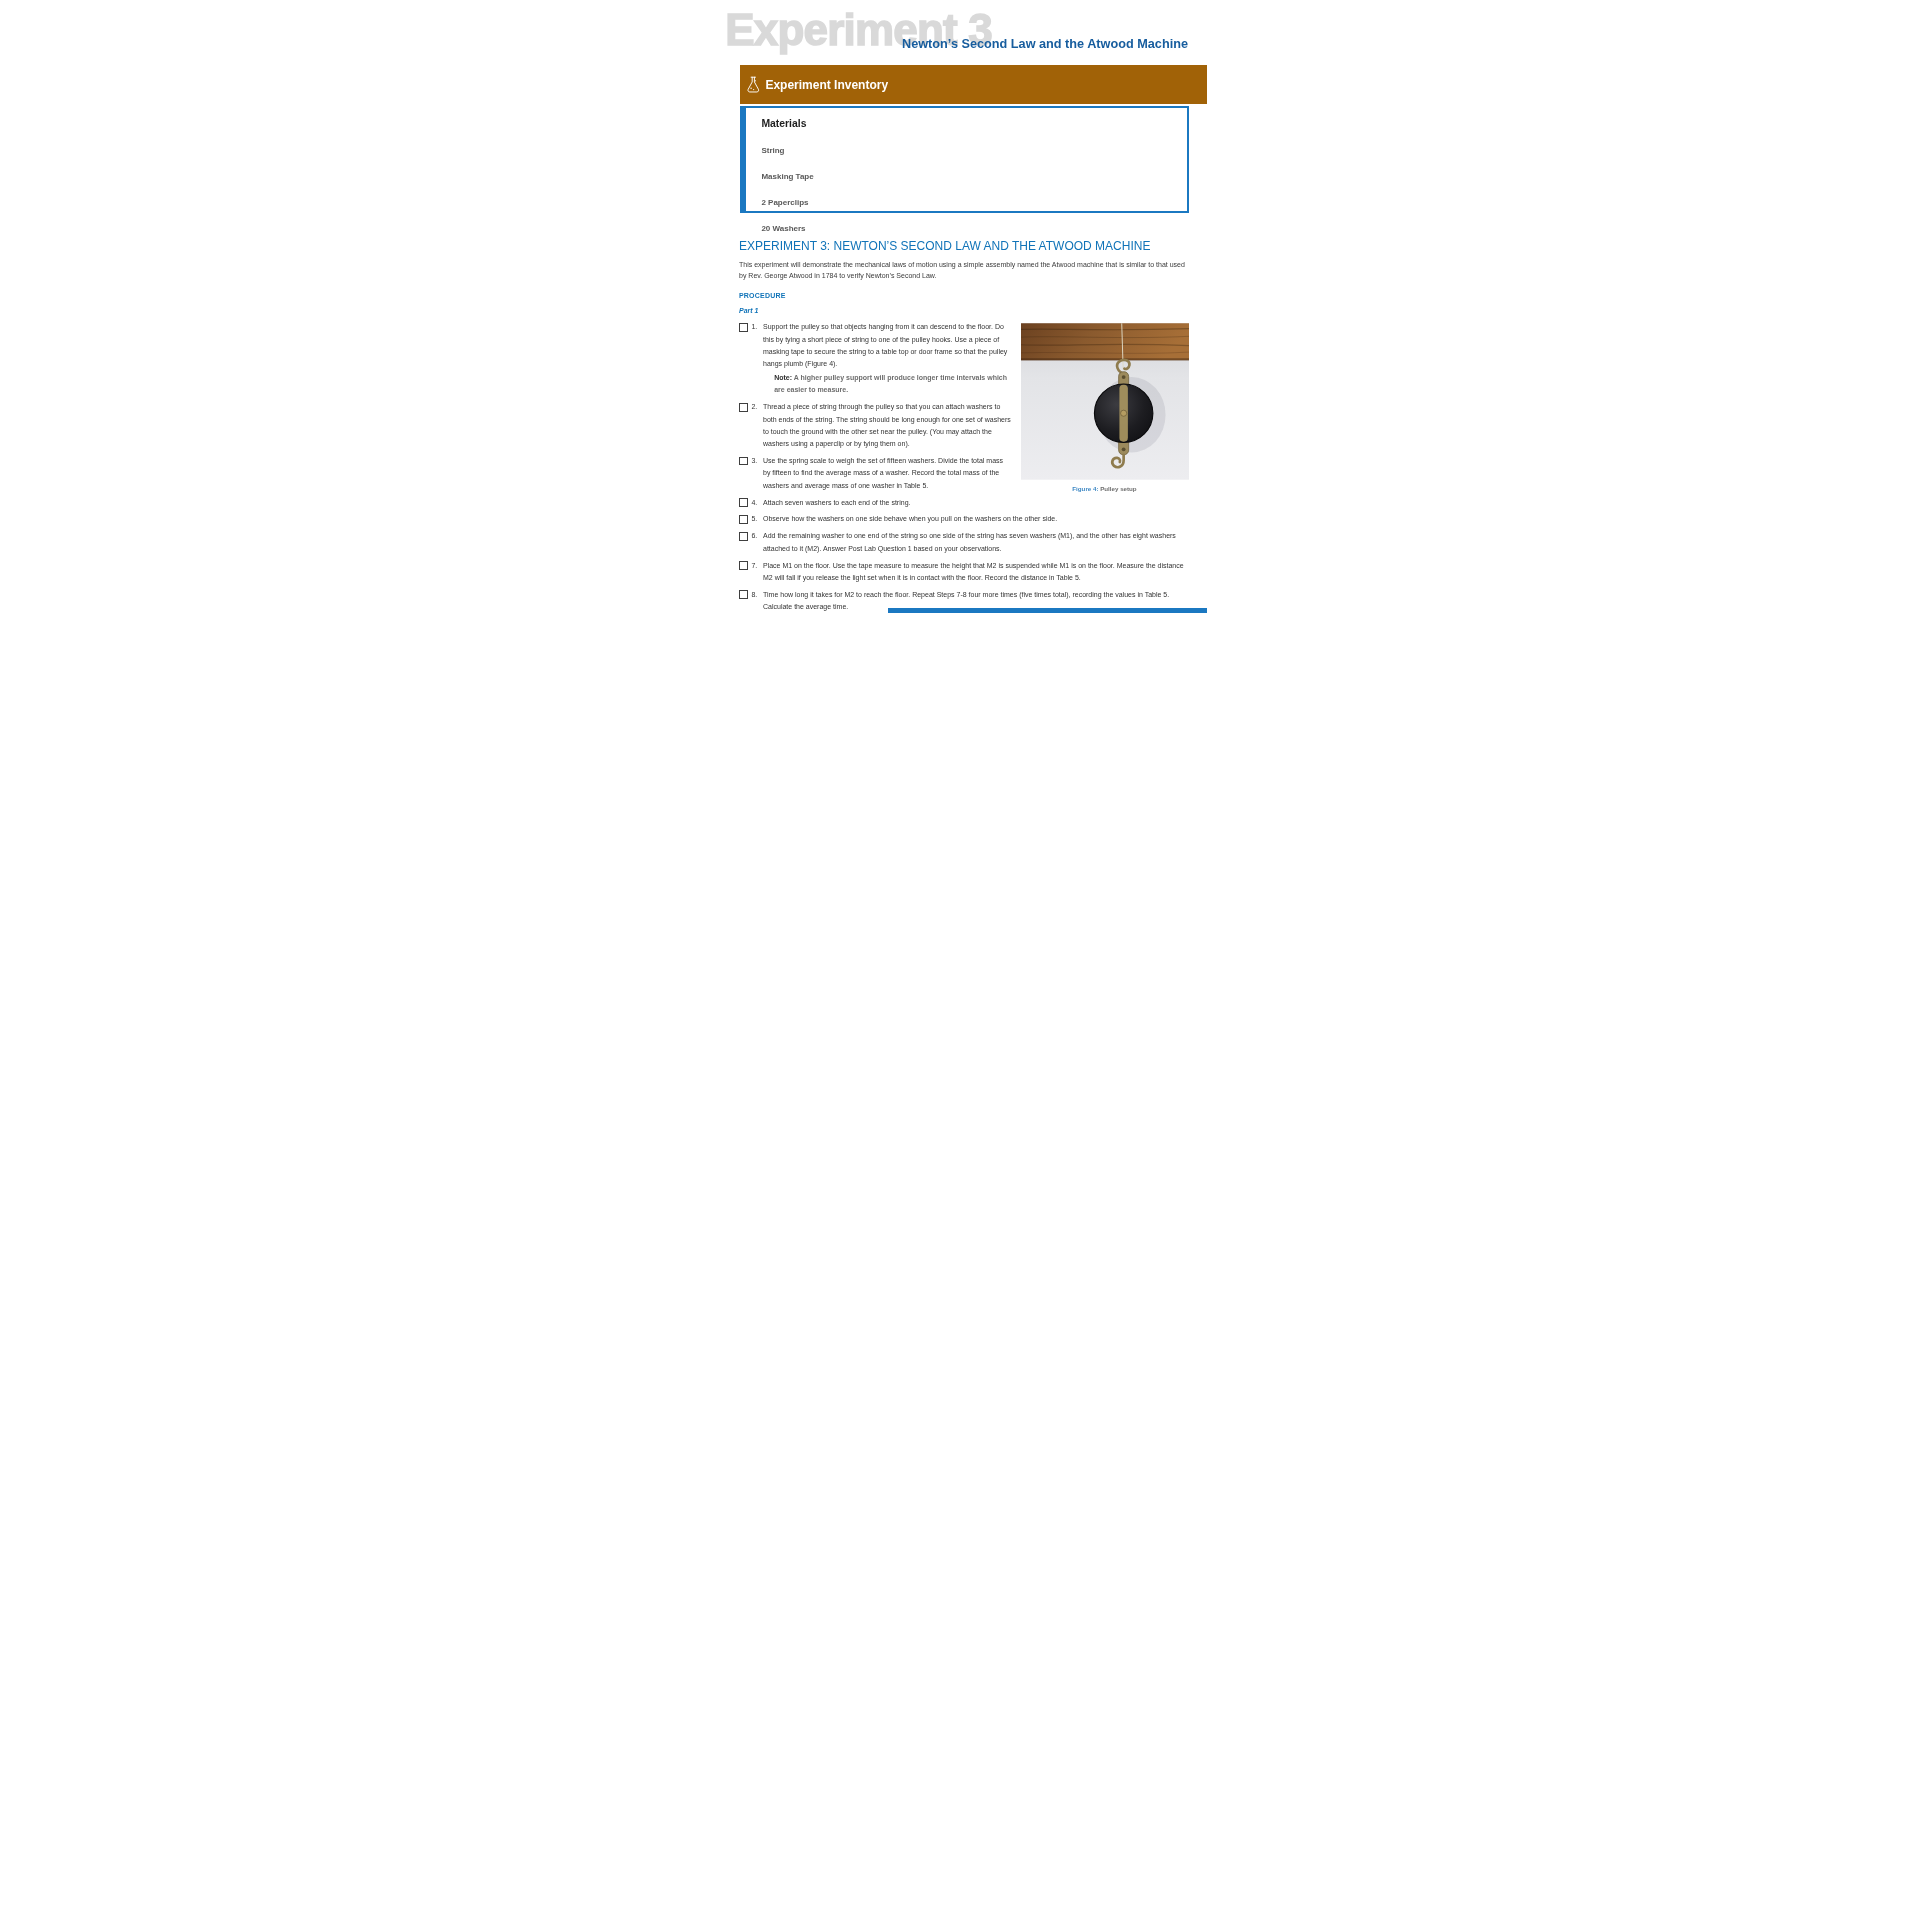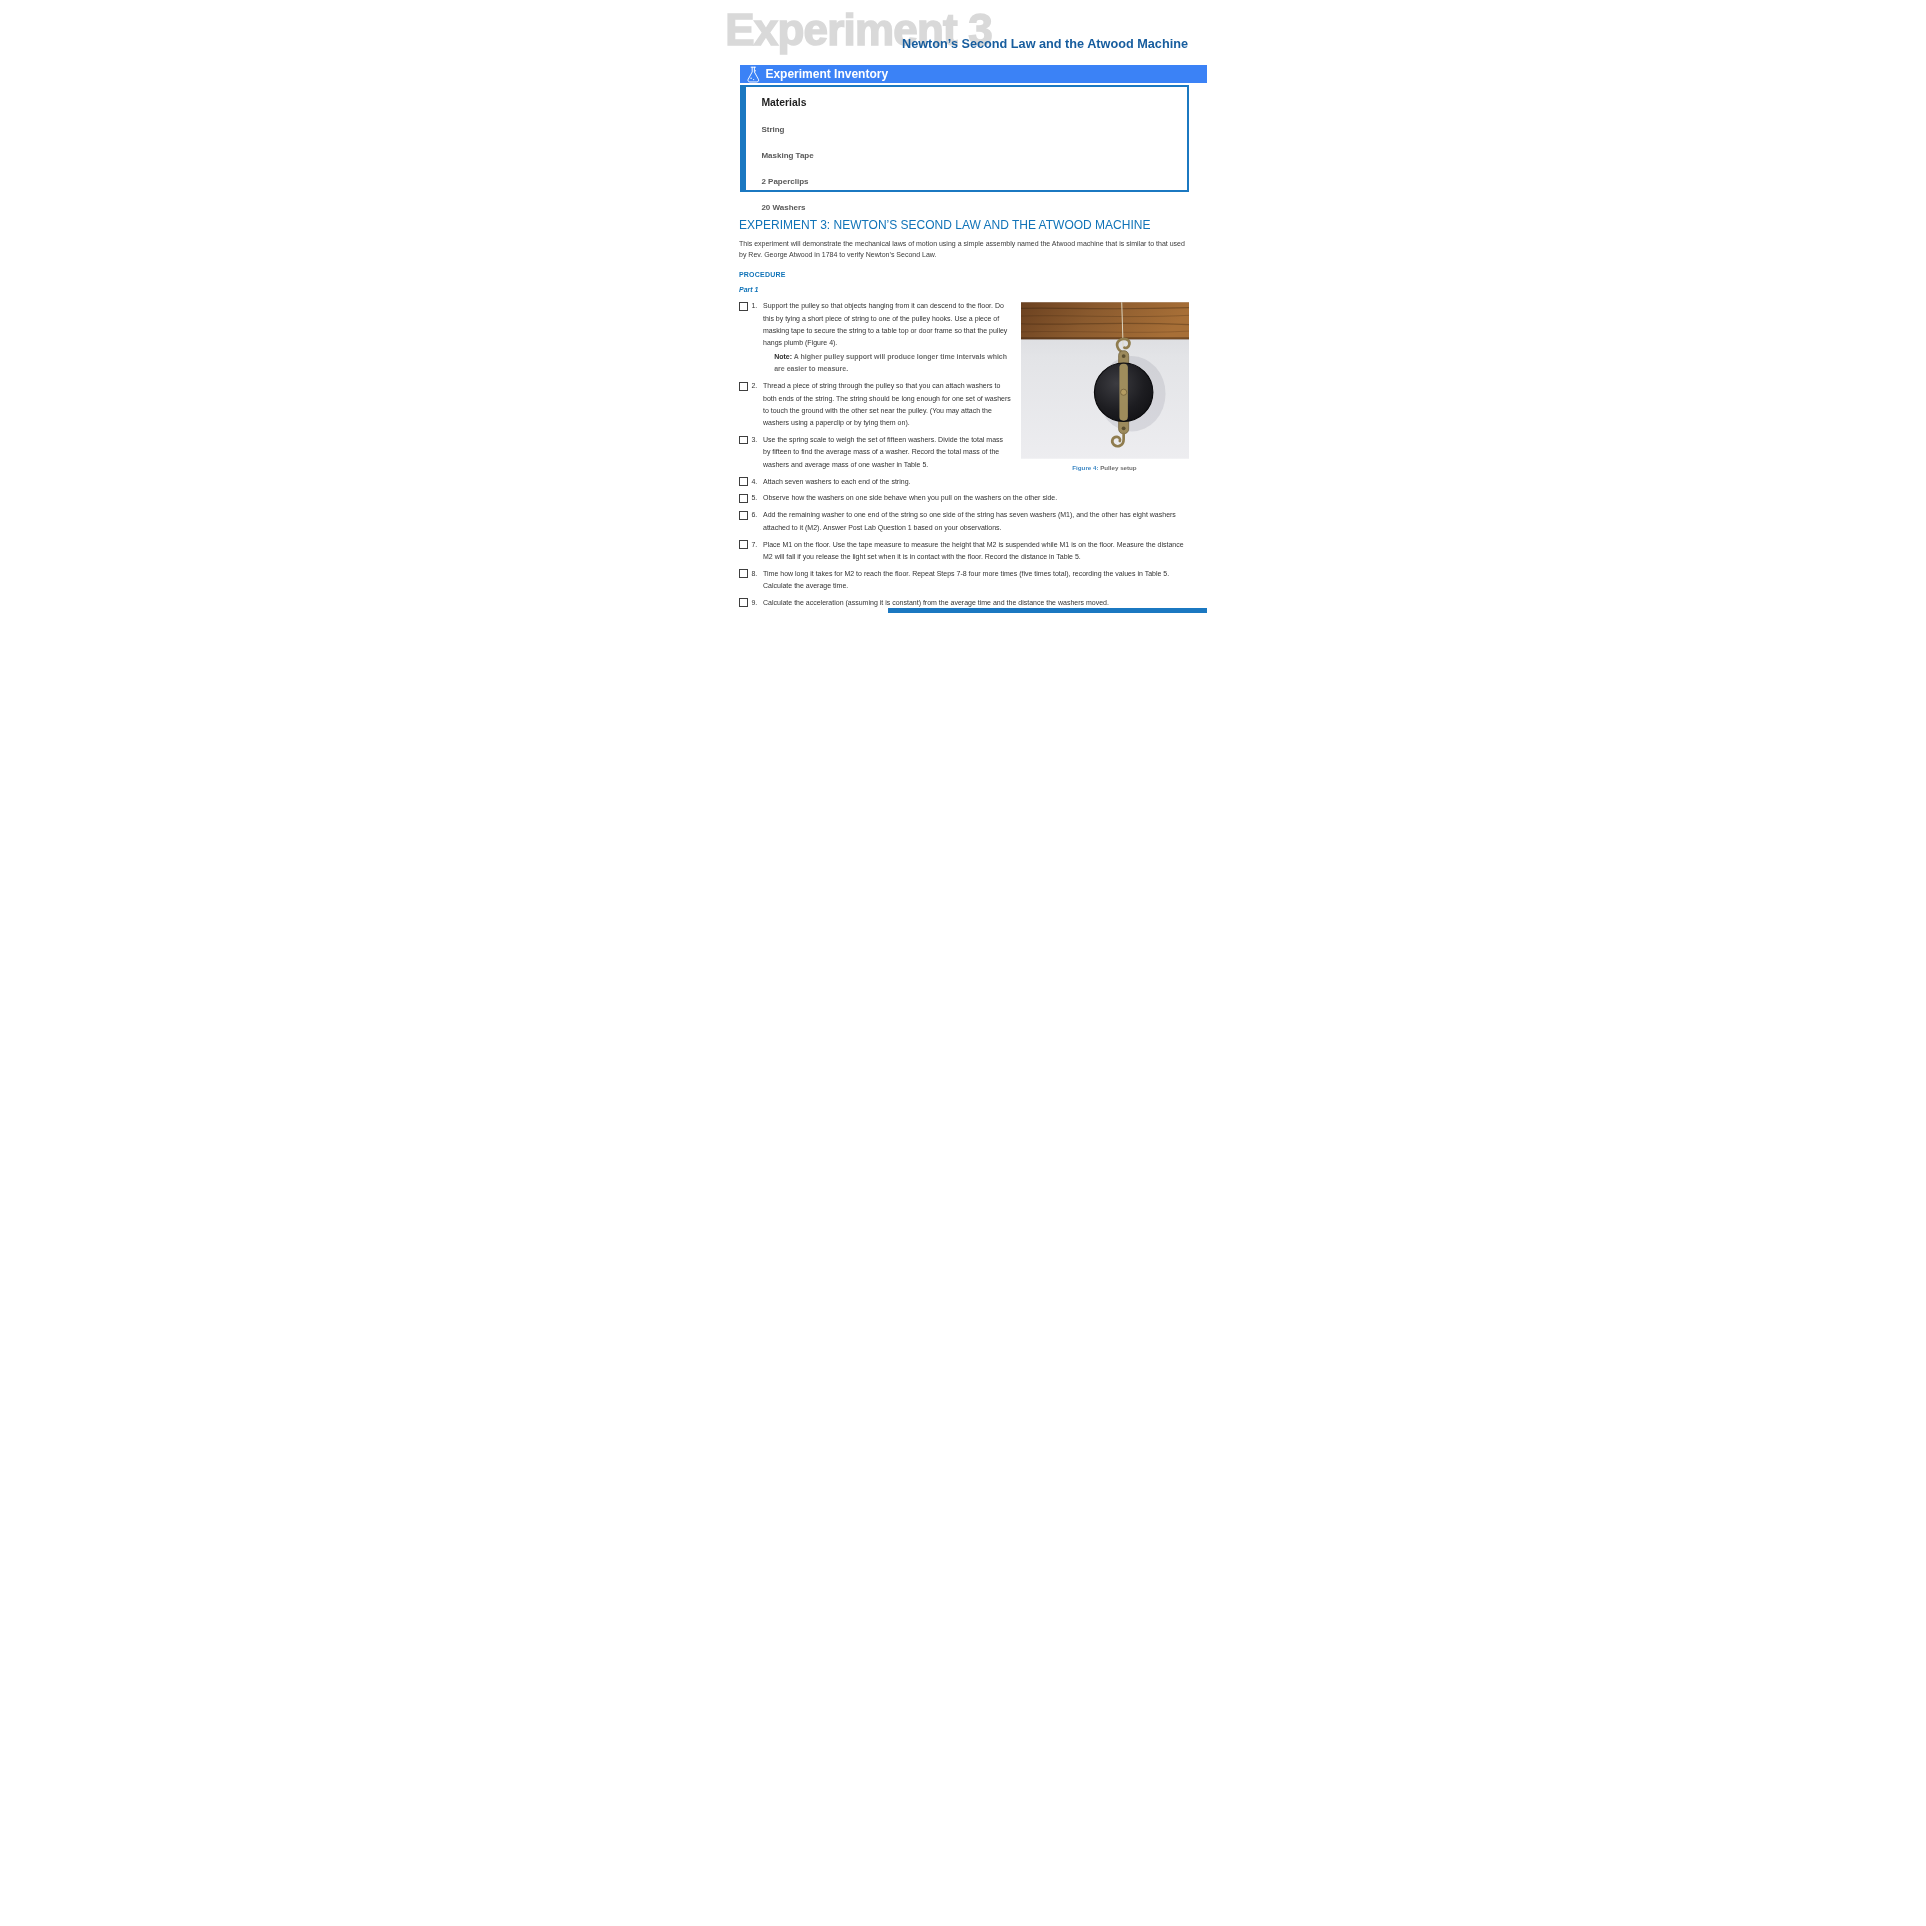--- a/index.html
+++ b/index.html
@@ -16,21 +16,21 @@
     color:#d9d9d9; -webkit-text-stroke:1.5px #d9d9d9;
     white-space:nowrap; z-index:0;
   }
   .doc-title {
     position:absolute; right:19px; top:37px; z-index:1;
     font-size:12.7px; font-weight:bold; color:#175d9e; white-space:nowrap;
   }
 
   
   .banner {
-    margin-left:21px; height:18px; background:#3b82f6;
+    margin-left:21px; height:39px; background:#a16207;
     display:flex; align-items:center; padding-left:6.2px;
   }
   .flask-icon { width:14.6px; height:17px; flex:0 0 auto; }
   .banner-title { color:#fff; font-size:12px; font-weight:bold; margin-left:4.6px; }
 
   
   .inv-box {
     margin:2.3px 18.5px 0 21px; height:107px;
     border:2.3px solid #1b78c1; border-left-width:6.5px;
     display:flex; padding:10px 0 0 15.4px; background:#fff;flex-direction:column;

